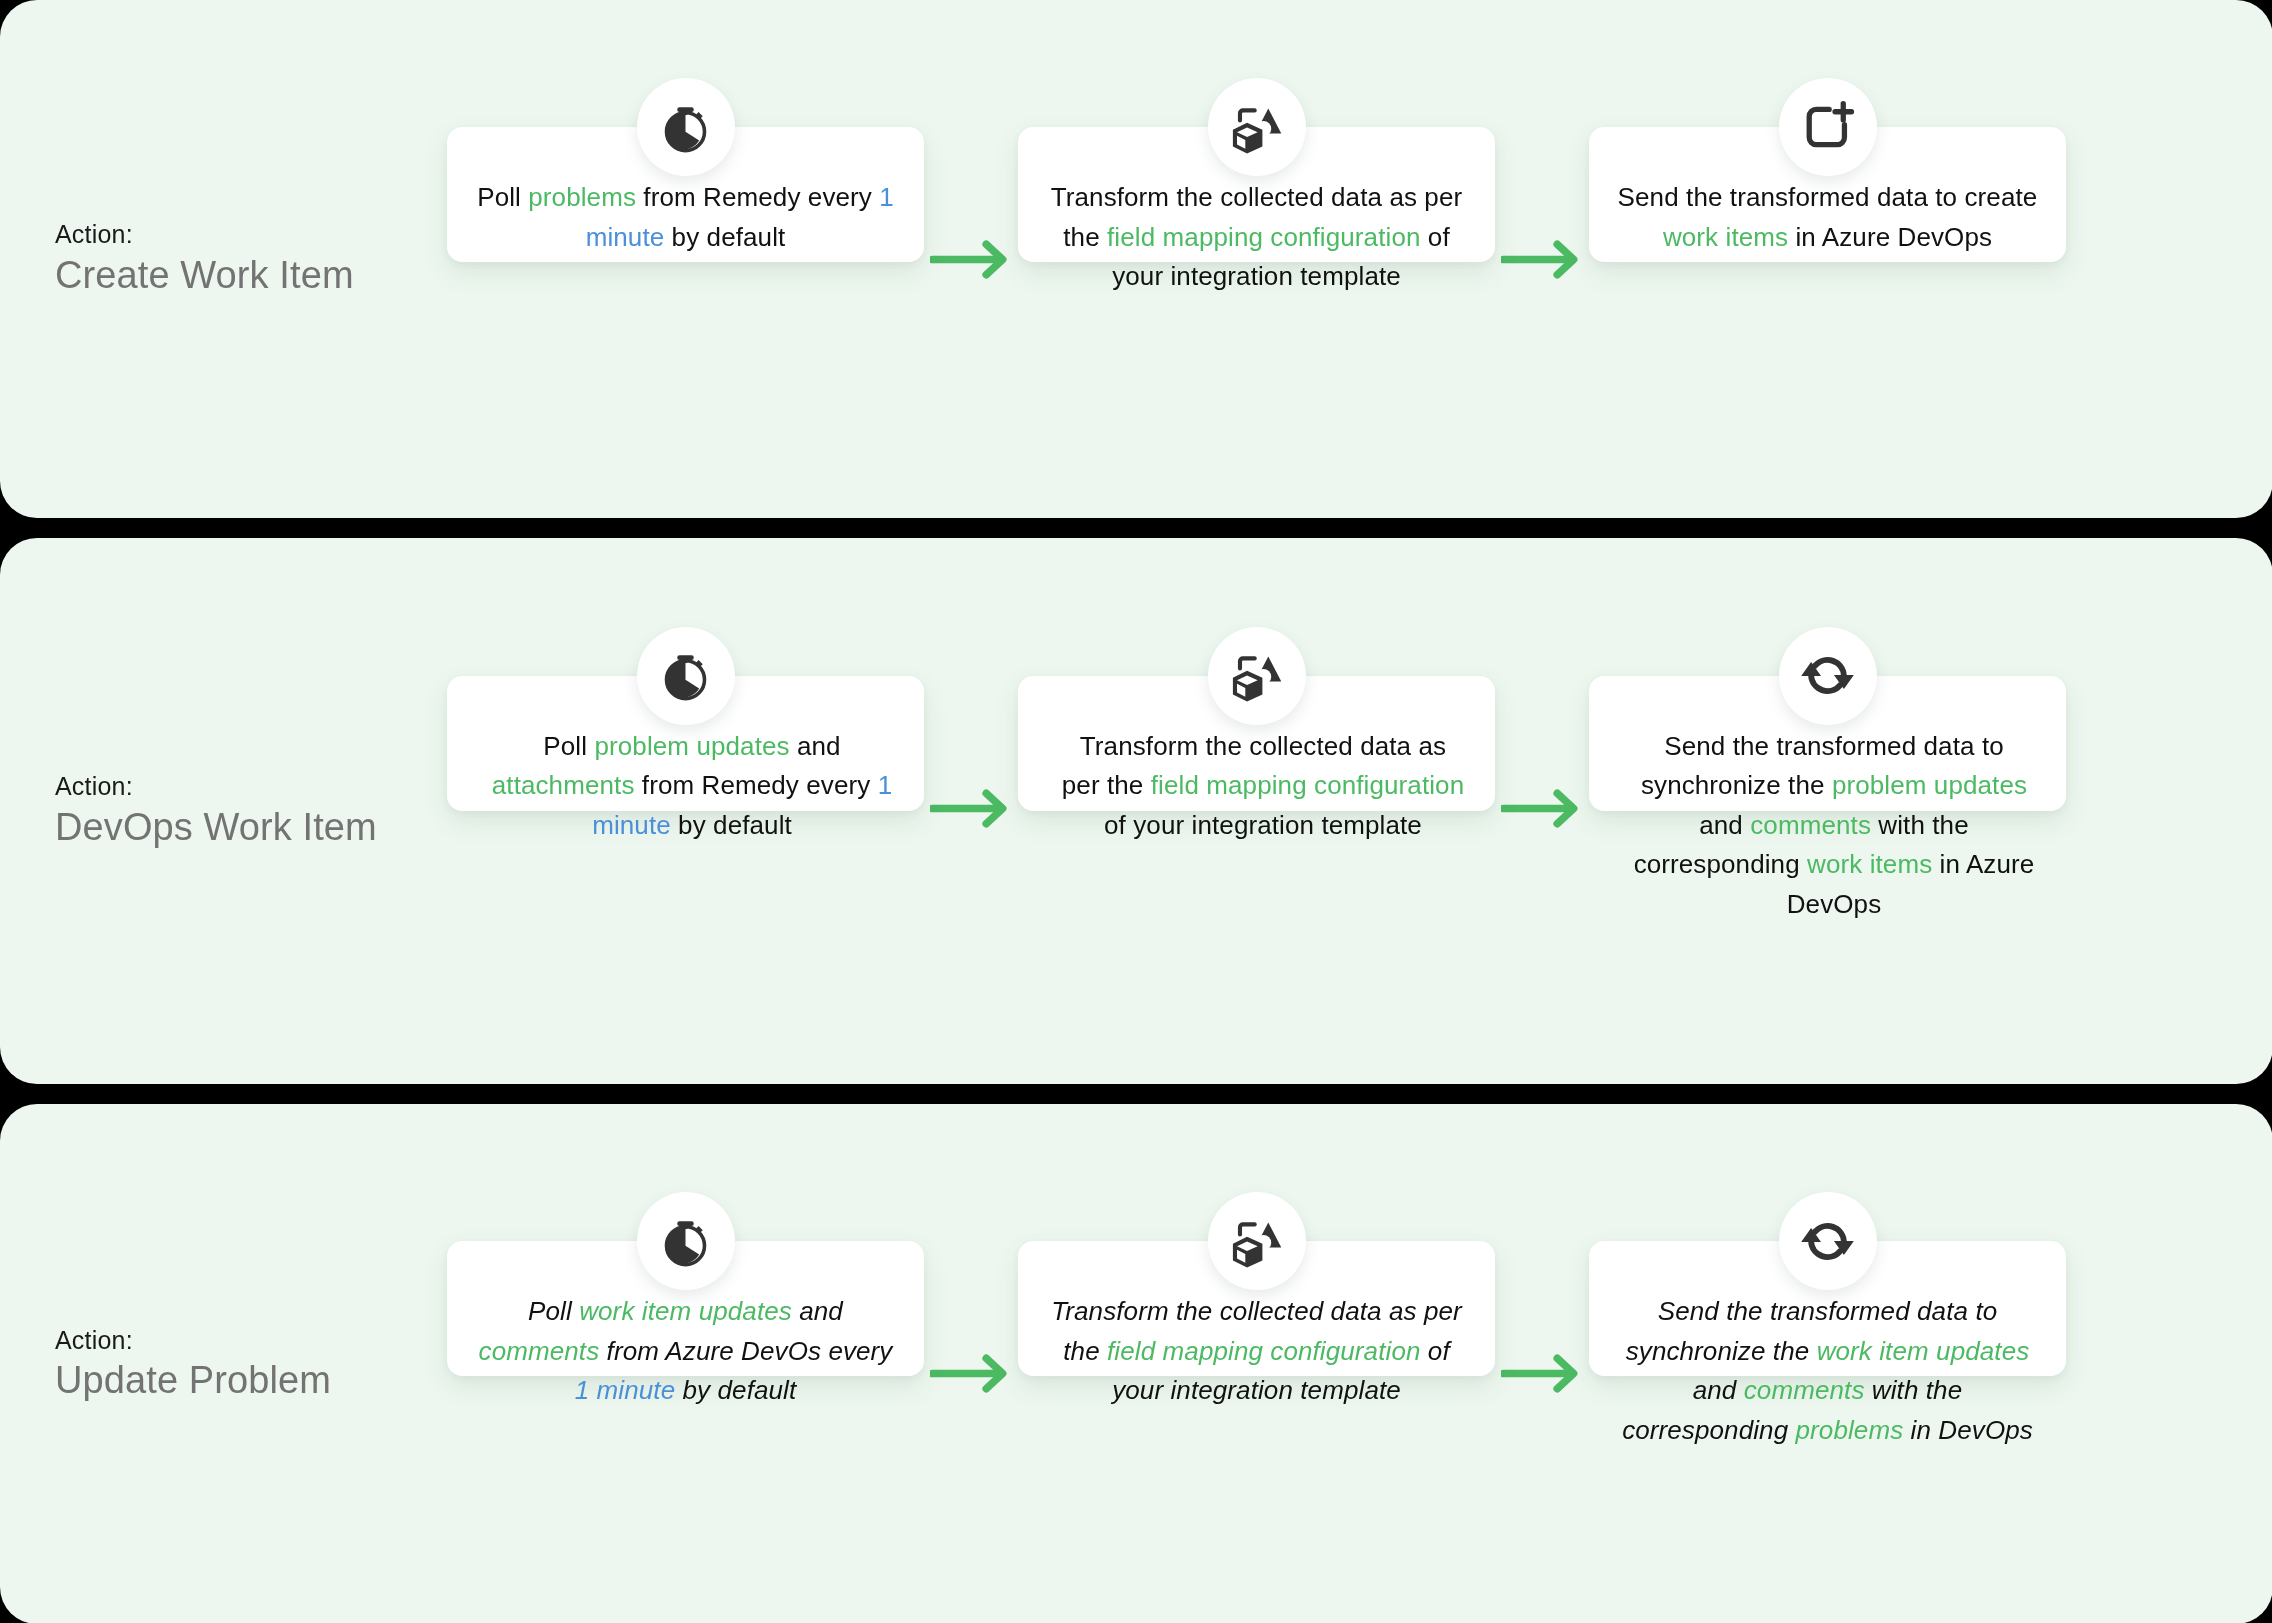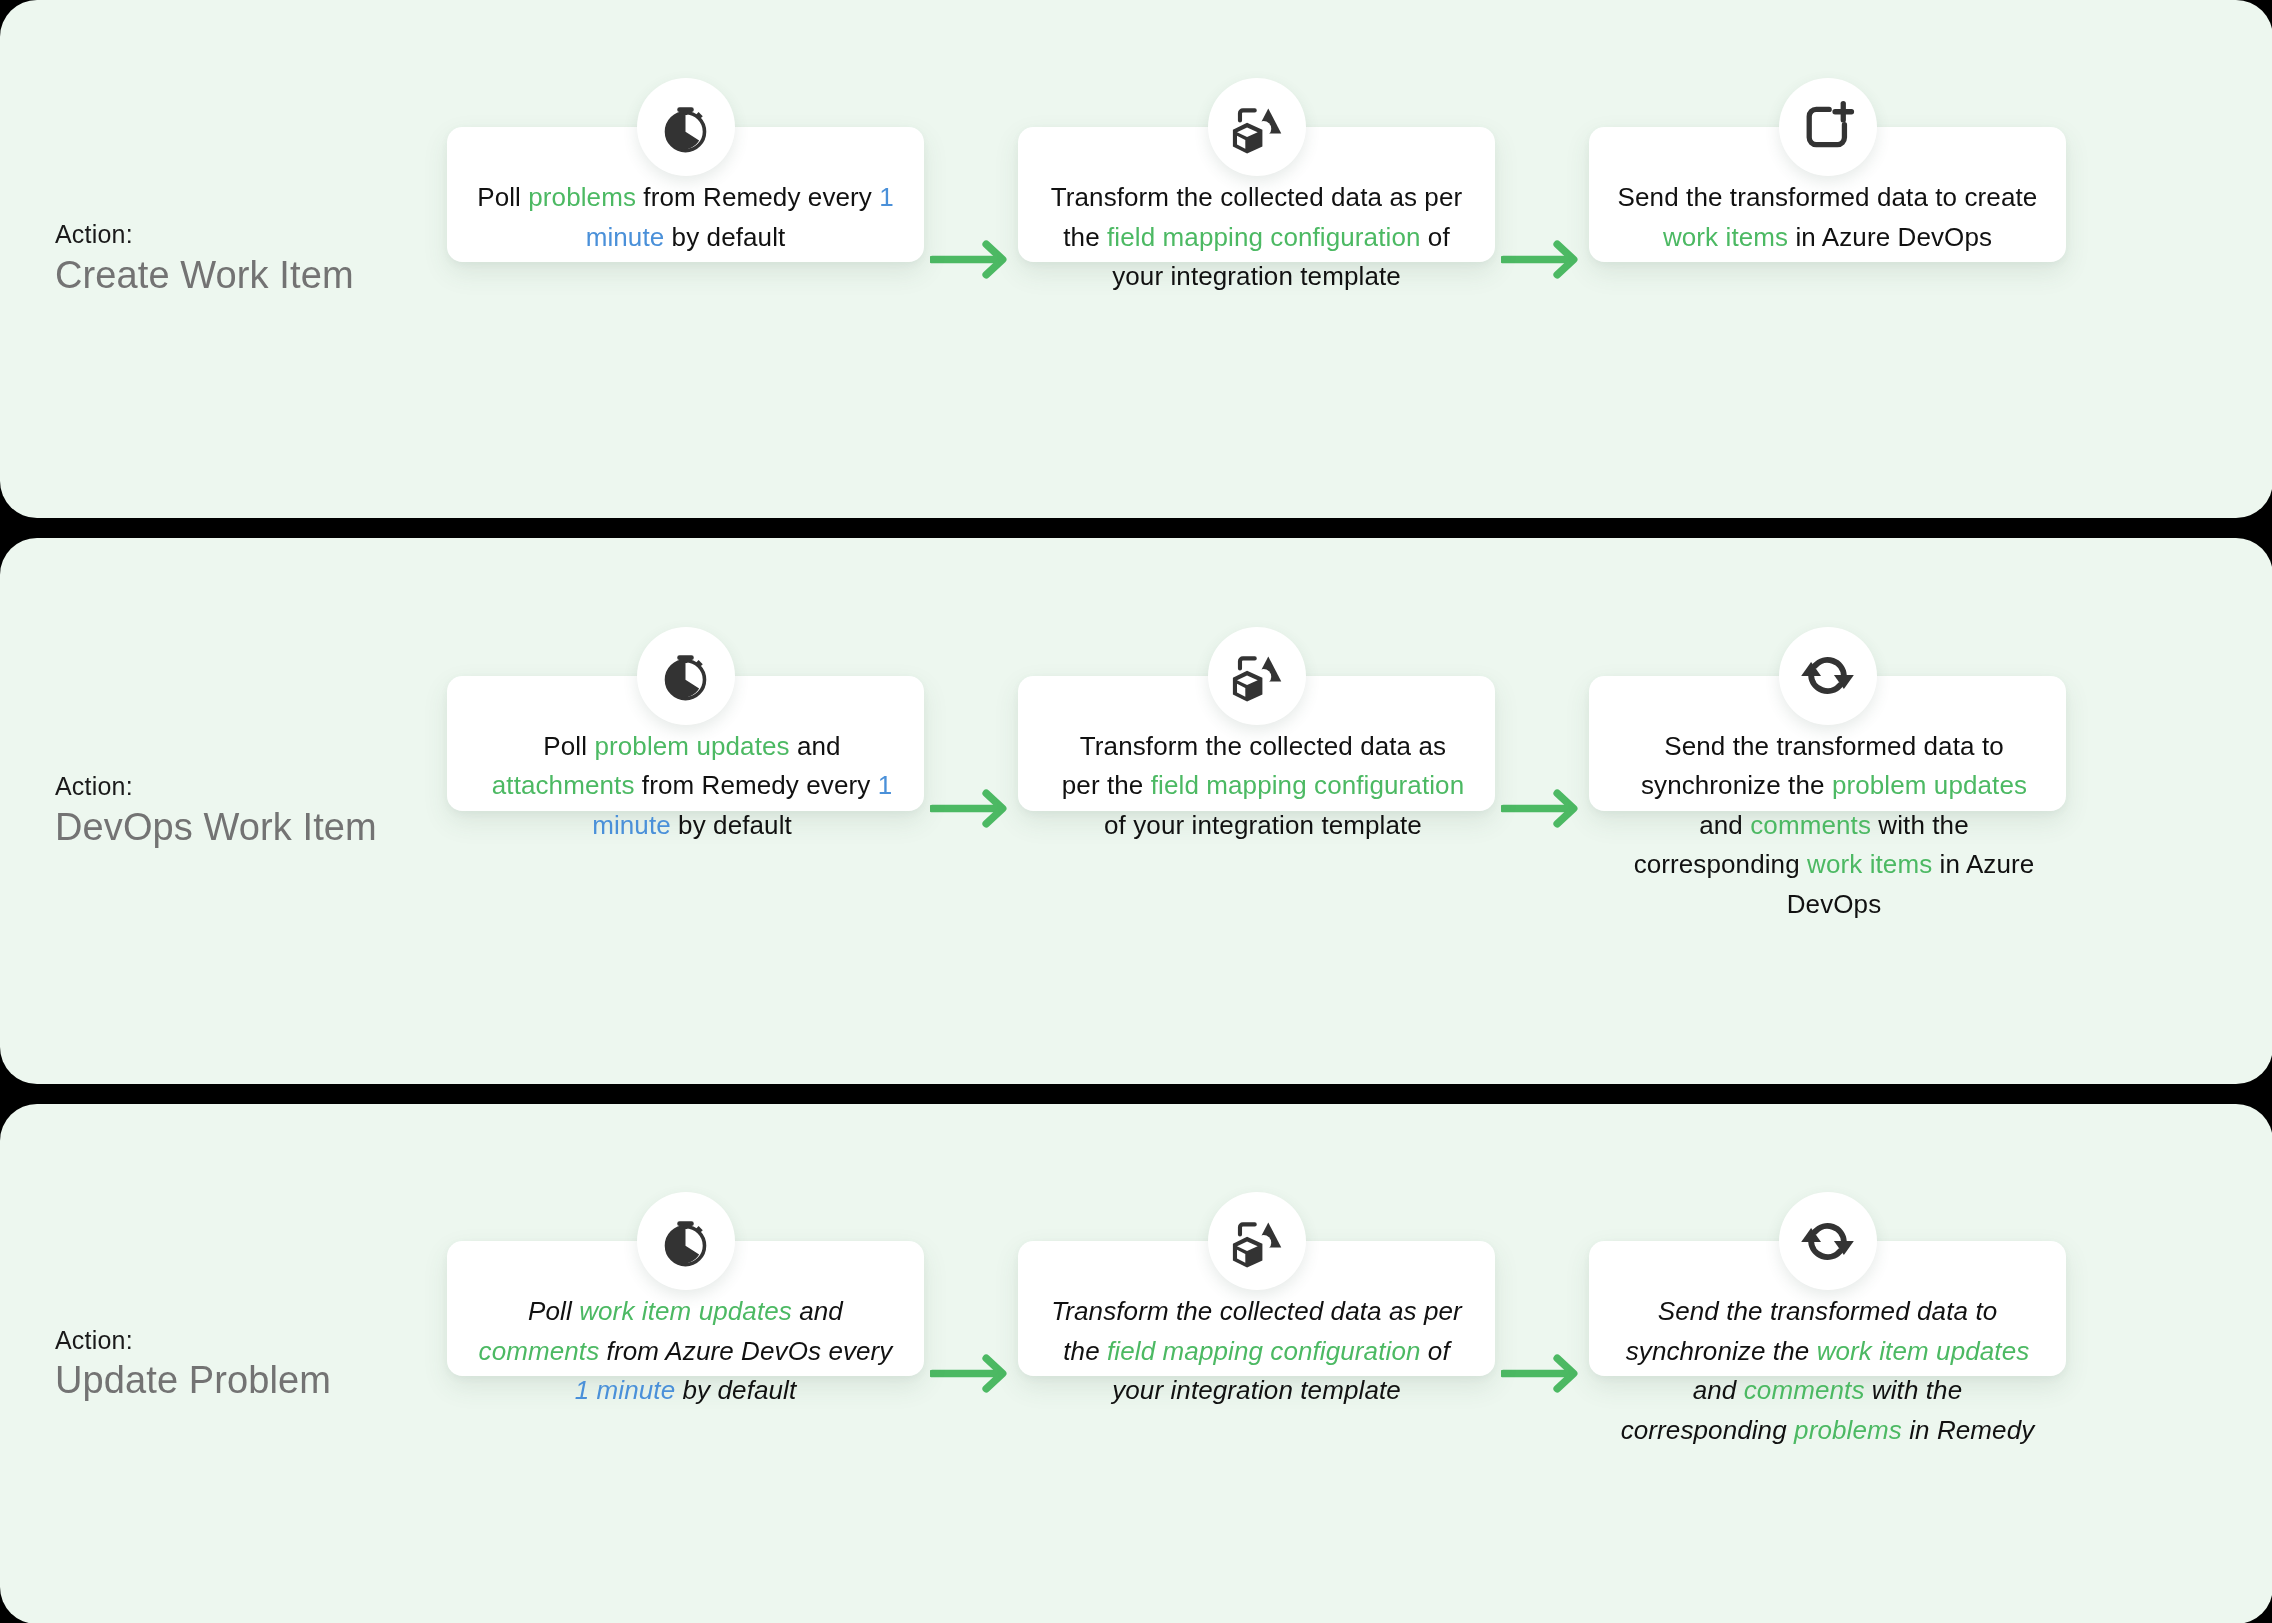--- a/index.html
+++ b/index.html
@@ -359,19 +359,19 @@
             <span style="display: block; line-height: 0;">
               <svg width="55" height="55" viewBox="0 0 94 94" aria-hidden="true">
       <path d="M26 30 A28 28 0 0 1 75 47" fill="none" stroke="#333333" stroke-width="10" stroke-linecap="round"></path>
       <path d="M58 46 H92 L75 70 Z" fill="#333333"></path>
       <path d="M68 64 A28 28 0 0 1 19 47" fill="none" stroke="#333333" stroke-width="10" stroke-linecap="round"></path>
       <path d="M2 48 H36 L19 24 Z" fill="#333333"></path>
     </svg>
             </span>
           </div>
           <div class="card">
-            <div class="card-text"><span>Send the transformed data to synchronize the </span><span class="g">work item updates</span><span> and </span><span class="g">comments</span><span> with the corresponding </span><span class="g">problems</span><span> in Remedy</span></div>
+            <div class="card-text"><span>Send the transformed data to synchronize the </span><span class="g">work item updates</span><span> and </span><span class="g">comments</span><span> with the corresponding </span><span class="g">problems</span><span> in DevOps</span></div>
           </div>
         </div>
       </div>
     </div>
   </div>
 
 
 </body></html>

